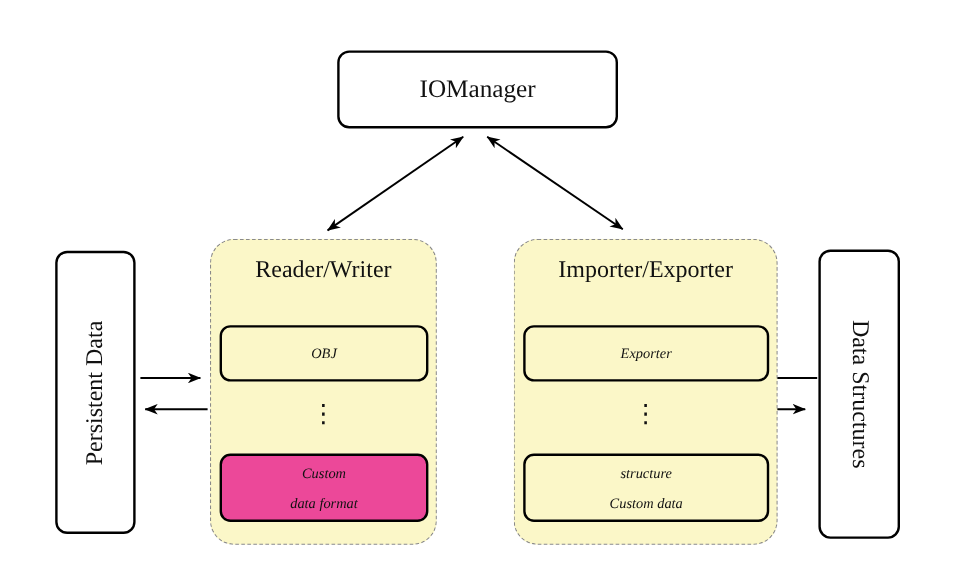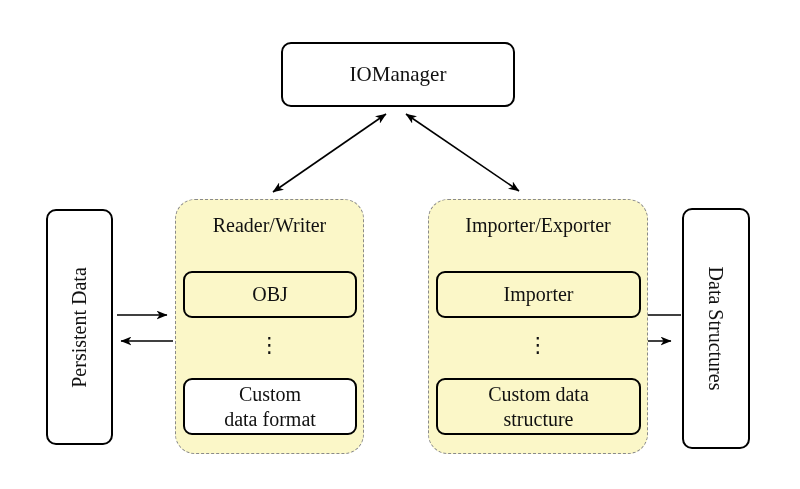--- a/index.html
+++ b/index.html
@@ -52,22 +52,23 @@
     position: absolute; top: 14px; left: 0; right: 0;
     text-align: center; font-size: 20px;
   }
   .inner-box {
     position: absolute; left: 7px; right: 6px;
     background: #FBF7C8;
     border: 2.5px solid #000000;
     border-radius: 9px;
     display: flex; flex-direction: column; align-items: center; justify-content: center;
     box-sizing: border-box;
-    font-size: 20px; line-height: 25px;
+    font-size: 12px; line-height: 25px;
     text-align: center;
+    font-style: italic;
   }
   .inner-top    { top: 71px;  height: 47px; }
   .inner-bottom { top: 178px; height: 57px; }
   .dots {
     position: absolute; top: 124px; left: 0; right: 0;
     text-align: center;
     font-family: "DejaVu Sans", sans-serif;
     font-size: 21px; line-height: 42px;
     color: #111111;
   }
@@ -102,31 +103,31 @@
   <div class="side-box side-right">
     <span class="rot-cw">Data Structures</span>
   </div>
 
   <div class="group group-rw" style="background-color: rgb(251, 247, 200);">
     <div class="group-title">Reader/Writer</div>
     <div class="inner-box inner-top" style="background-color: rgb(251, 247, 200);">
       <span>OBJ</span>
     </div>
     <div class="dots">⋮</div>
-    <div class="inner-box inner-bottom" style="background-color: #ffffff;">
+    <div class="inner-box inner-bottom" style="background-color: #ec4899;">
       <span>Custom</span>
       <span>data format</span>
     </div>
   </div>
 
   <div class="group group-ie" style="background-color: rgb(251, 247, 200);">
     <div class="group-title">Importer/Exporter</div>
     <div class="inner-box inner-top" style="background-color: rgb(251, 247, 200);">
-      <span>Importer</span>
+      <span>Exporter</span>
     </div>
     <div class="dots">⋮</div>
     <div class="inner-box inner-bottom" style="background-color: rgb(251, 247, 200);">
+      <span>structure</span>
       <span>Custom data</span>
-      <span>structure</span>
     </div>
   </div>
 
 </div>
 
 </body></html>

